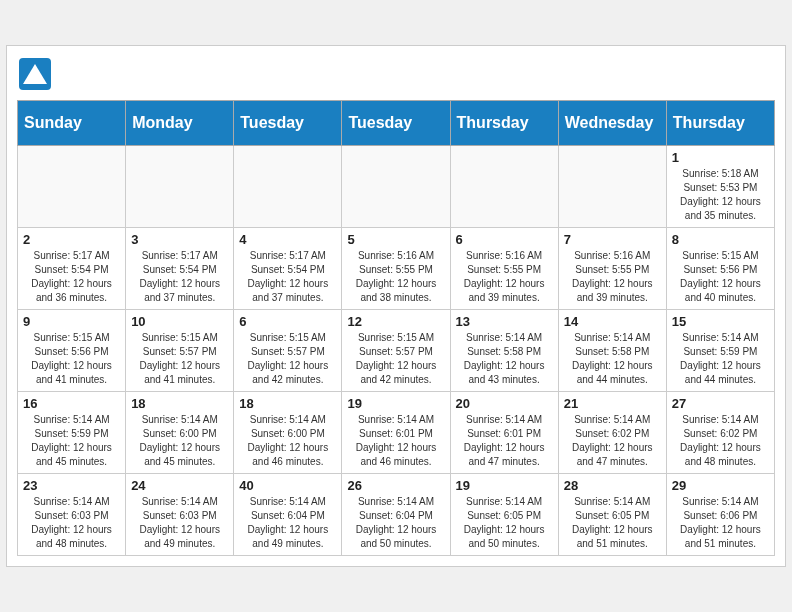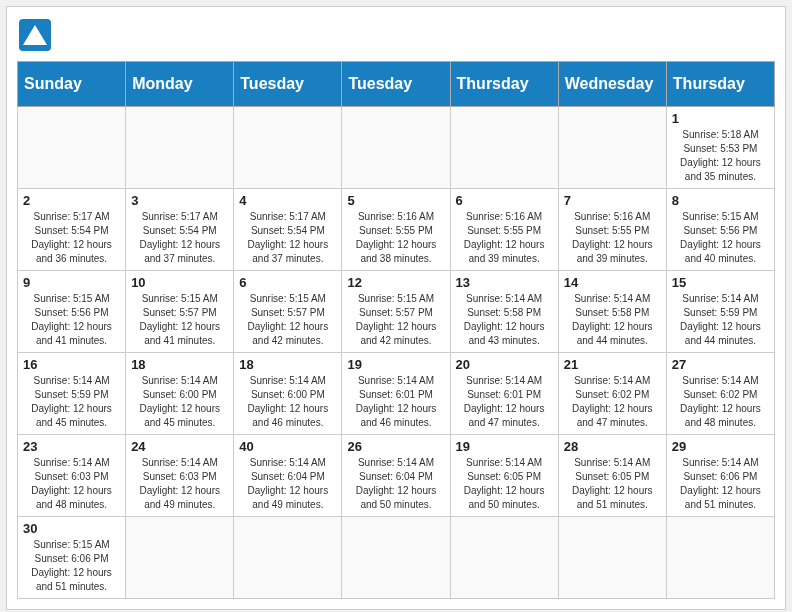--- a/index.html
+++ b/index.html
@@ -343,30 +343,15 @@
 and 51 minutes.</div>
           </td>
           <td>
             <span class="day-number">29</span>
             <div class="day-info" style="white-space: pre-line;">Sunrise: 5:14 AM
 Sunset: 6:06 PM
 Daylight: 12 hours
 and 51 minutes.</div>
           </td>
         </tr>
-        <tr>
-          <td>
-            <span class="day-number">30</span>
-            <div class="day-info" style="white-space: pre-line;">Sunrise: 5:15 AM
-Sunset: 6:06 PM
-Daylight: 12 hours
-and 51 minutes.</div>
-          </td>
-          <td class="empty"></td>
-          <td class="empty"></td>
-          <td class="empty"></td>
-          <td class="empty"></td>
-          <td class="empty"></td>
-          <td class="empty"></td>
-        </tr>
       </tbody>
   </table>
 </div>
 
 </body></html>

